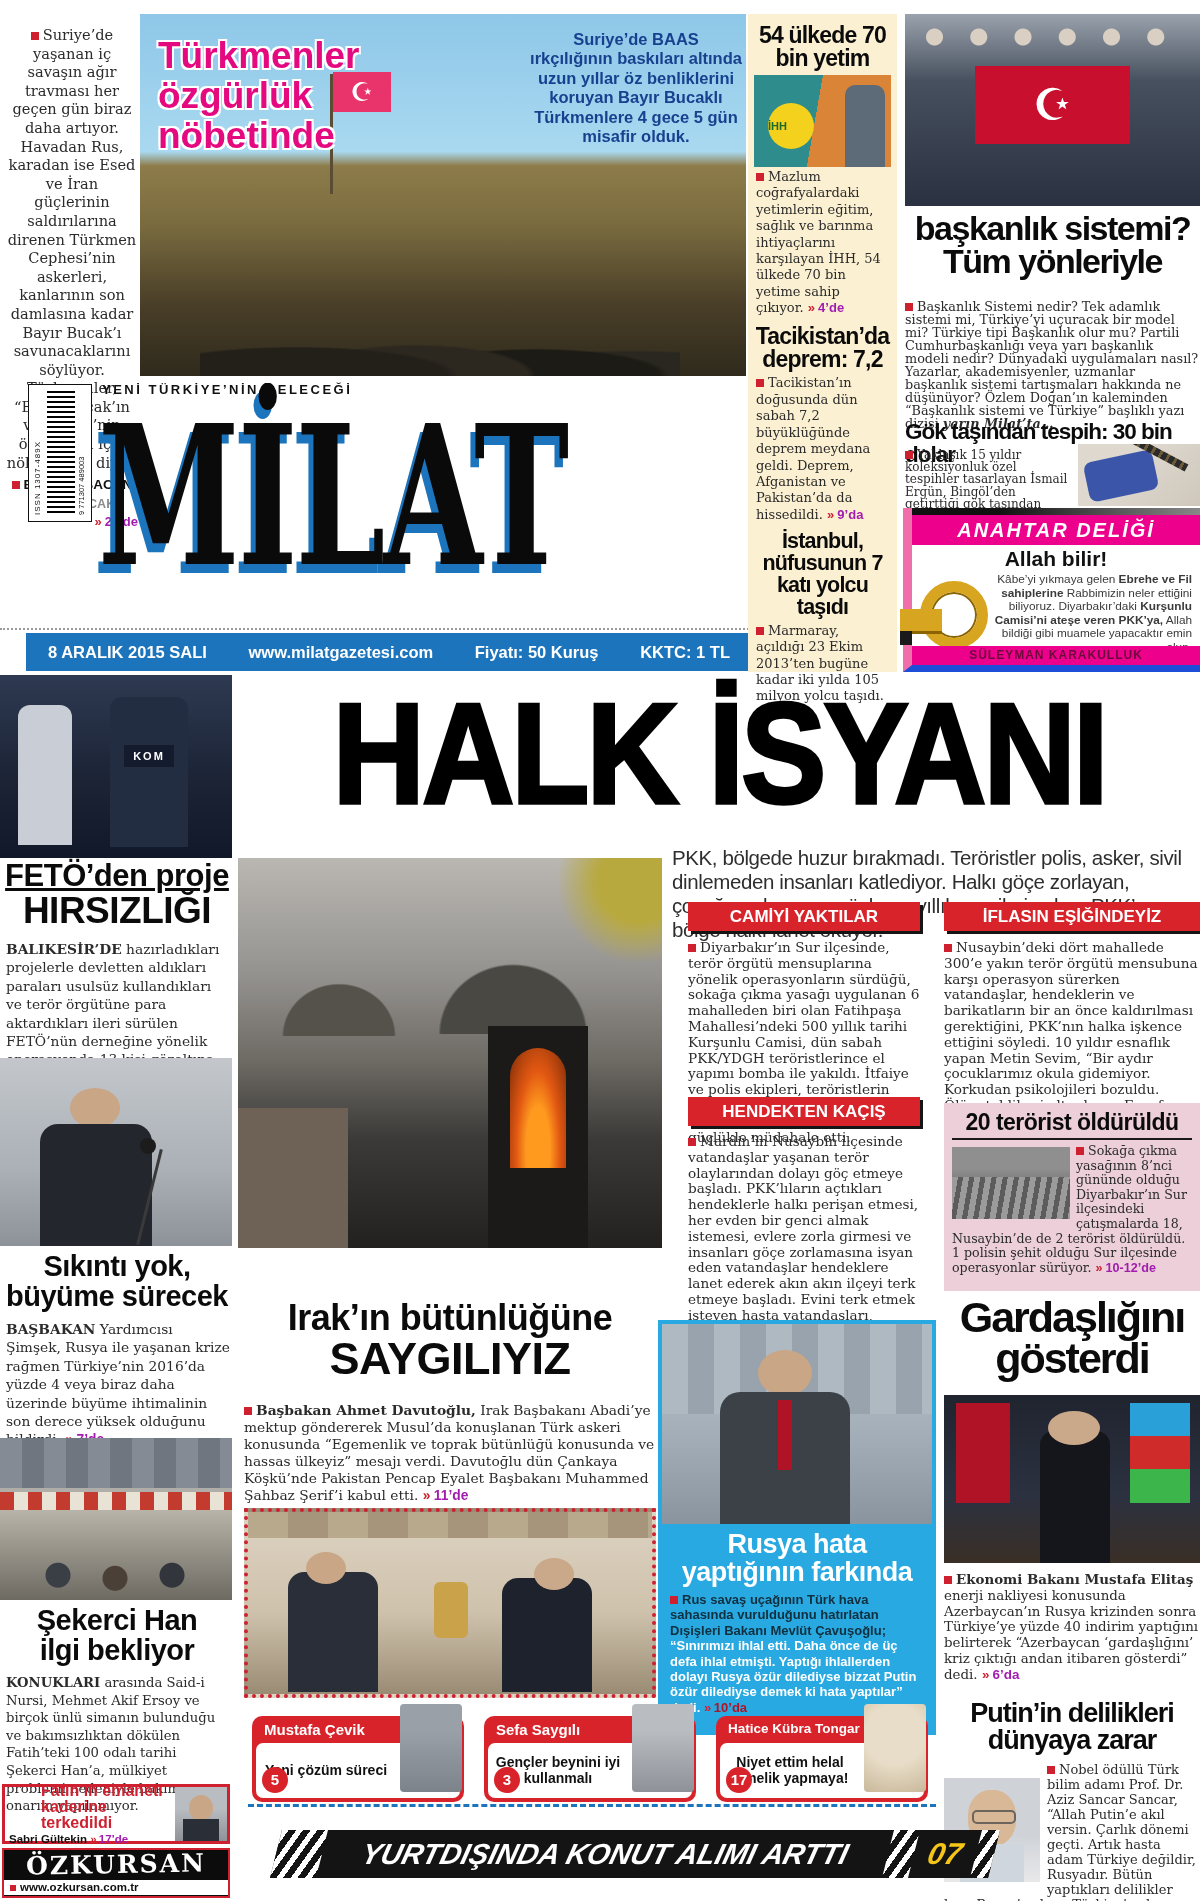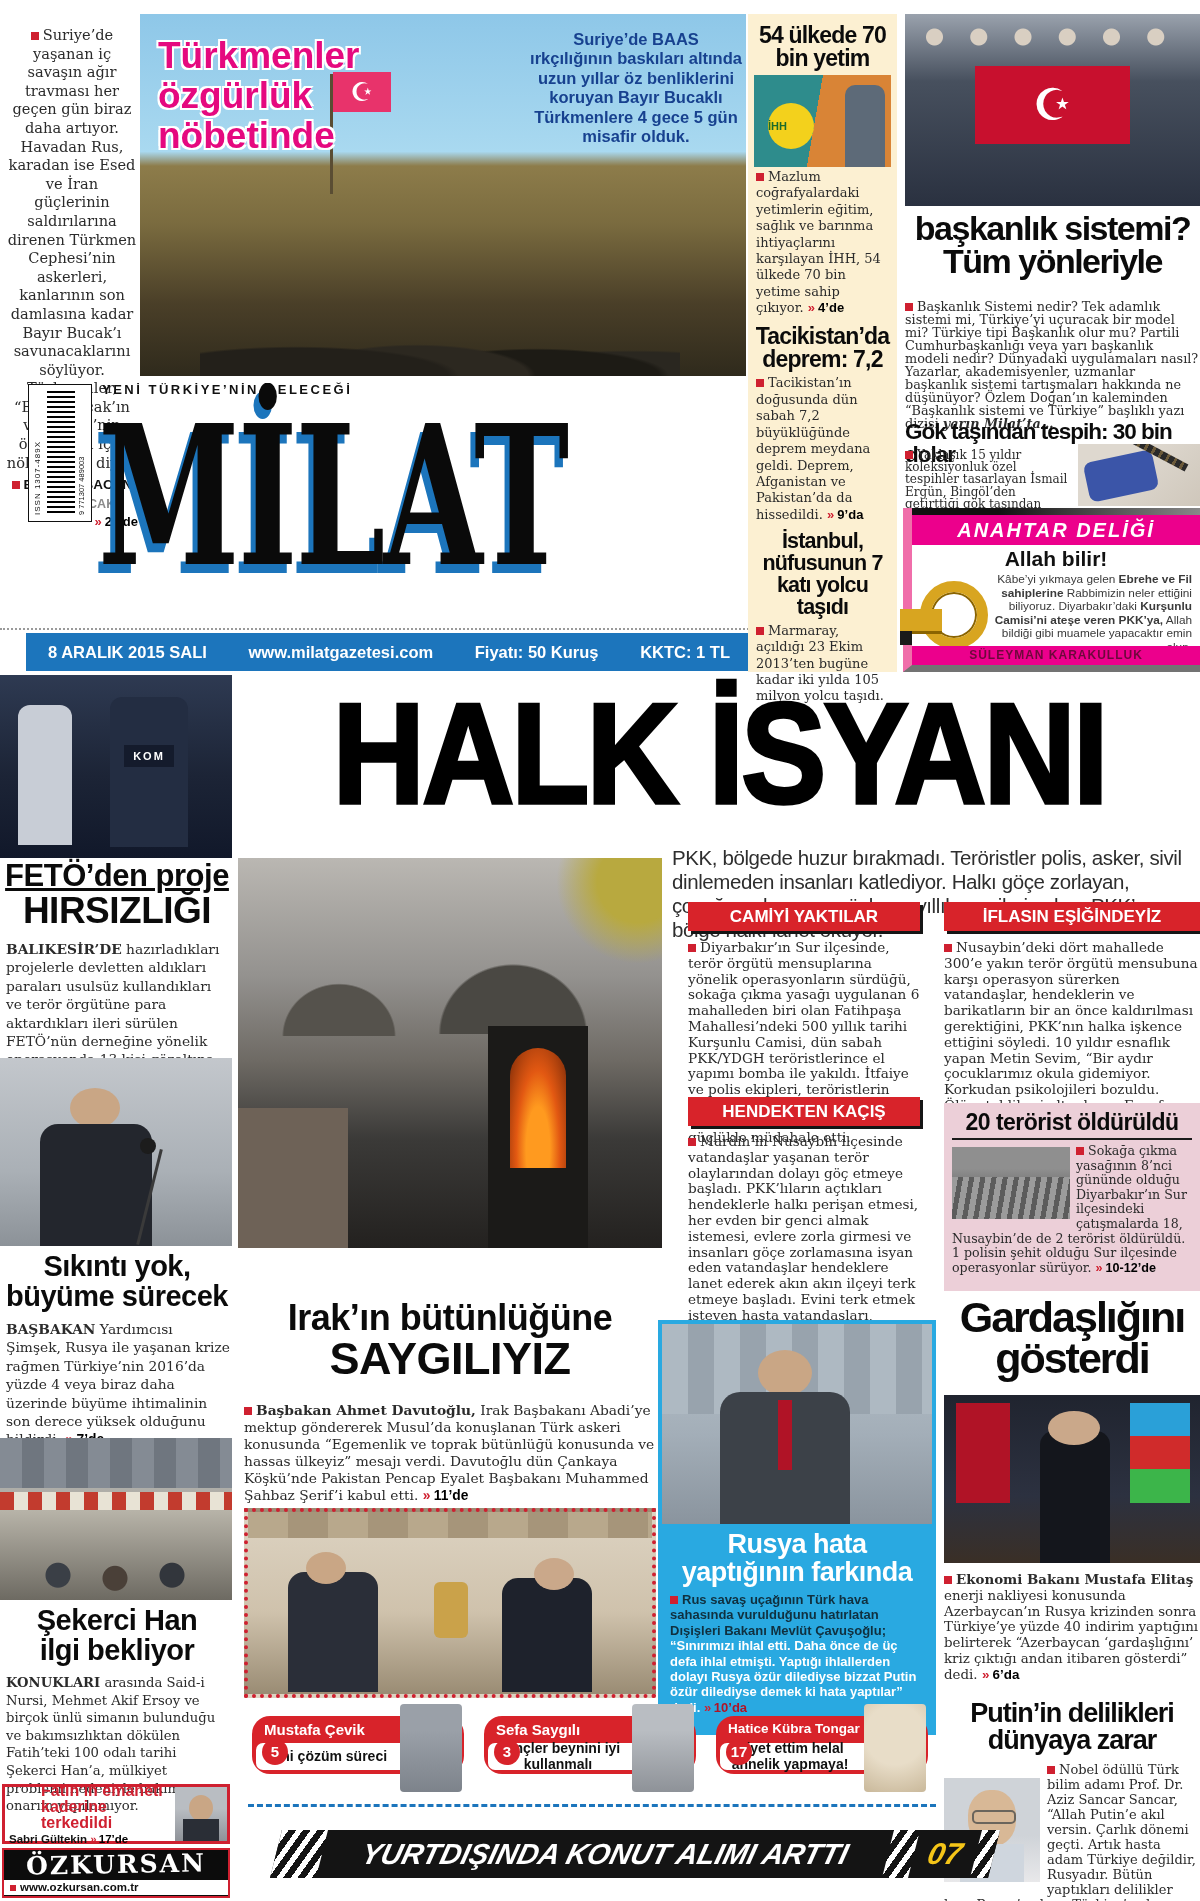--- a/index.html
+++ b/index.html
@@ -3,32 +3,32 @@
 <meta charset="utf-8">
 <style>
   html,body{margin:0;padding:0;background:#e8e8e8;}
   .page{position:relative;width:1200px;height:1901px;margin:0 auto;background:#fff;overflow:hidden;
         font-family:"Liberation Sans",sans-serif;color:#111;}
   .abs{position:absolute;}
   .serif{font-family:"DejaVu Serif",serif;color:#2b2b2b;}
   .hl{font-family:"Liberation Sans",sans-serif;font-weight:bold;color:#0b0b0b;text-align:center;letter-spacing:-0.5px;}
   .sq-sm{display:inline-block;width:8px;height:8px;background:#cf2030;margin-right:4px;}
   .arrow{color:#cf2030;font-weight:bold;font-family:"Liberation Sans",sans-serif;letter-spacing:-1px;}
-  .ref{color:#000000;font-weight:bold;font-family:"Liberation Sans",sans-serif;}
+  .ref{color:#a21caf;font-weight:bold;font-family:"Liberation Sans",sans-serif;}
   .redbar{background:#d8232a;color:#fff;font-family:"Liberation Sans",sans-serif;font-weight:bold;
           text-align:center;font-size:17px;line-height:29px;box-shadow:3px 3px 0 #151515;letter-spacing:0;}
   .ph{position:absolute;overflow:hidden;}
   .dotline{border-top:2px dotted #9a9a9a;}
   .cream{background:#fcf0d2;}
   .cream h3{font-family:"Liberation Sans",sans-serif;font-weight:bold;text-align:center;color:#0b0b0b;
             margin:6px 2px 4px;line-height:1.02;letter-spacing:-0.8px;}
   .cream p{font-size:13px;line-height:16.4px;margin:2px 6px 8px;}
   .badge{display:inline-block;background:#d8232a;color:#fff;border-radius:50%;width:26px;height:26px;
          line-height:26px;text-align:center;font-weight:bold;font-size:15px;}
-  .card{position:absolute;width:212px;height:58px;background:#d8232a;border-radius:18px;}
+  .card{position:absolute;width:212px;height:86px;background:#d8232a;border-radius:10px;}
   .card .cname{color:#fff;font-weight:bold;font-size:15px;padding:5px 0 3px 12px;}
   .card .cbody{position:absolute;left:4px;right:4px;bottom:4px;top:27px;background:#fff;border-radius:7px;
                display:flex;align-items:center;}
   .card .ctopic{flex:1;font-weight:bold;font-size:14px;line-height:1.1;text-align:center;padding-right:64px;color:#111;}
   .card .cphoto{position:absolute;right:2px;top:-12px;width:62px;height:88px;border-radius:4px;}
   .stripes{background:repeating-linear-gradient(115deg,#fff 0 6px,#141414 6px 13px);}
   .keyring{position:absolute;left:6px;top:6px;width:46px;height:46px;border:11px solid #d8a520;border-radius:50%;
            box-shadow:inset 0 0 0 2px #8a6400;}
   .keystem{position:absolute;left:-14px;top:34px;width:42px;height:22px;background:#d8a520;box-shadow:0 3px 0 #8a6400;}
   .keytooth{position:absolute;left:-14px;top:56px;width:12px;height:14px;background:#1a1a1a;}
@@ -113,21 +113,21 @@
   <div class="abs serif" style="left:905px;top:449px;width:168px;font-size:12px;line-height:12.2px;">
     <span class="sq-sm"></span><span>Yaklaşık 15 yıldır koleksiyonluk özel tespihler tasarlayan İsmail Ergün, Bingöl’den getirttiği gök taşından yaptığı tespihleri 30 bin dolara satıyor.</span>
     <span class="arrow">»</span> <span class="ref">4’te</span>
   </div>
   <div class="ph" style="left:1078px;top:444px;width:122px;height:62px;background:linear-gradient(135deg,#ded8cf 0 40%,#cfc7bb 100%);">
     <div class="abs" style="left:8px;top:12px;width:70px;height:40px;background:#3b55a8;border-radius:8px;transform:rotate(-12deg);"></div>
     <div class="abs" style="left:52px;top:6px;width:60px;height:8px;background:repeating-linear-gradient(90deg,#2a2a2a 0 5px,#6b5a3a 5px 8px);transform:rotate(28deg);"></div>
   </div>
 
   <div class="abs" style="left:903px;top:508px;width:297px;height:164px;background:#fff;
-       border-left:9px solid #f06eaa;border-right:9px solid #c9README006f;border-right-color:#c9006f;border-bottom:7px solid #737373;box-sizing:border-box;">
+       border-left:9px solid #f06eaa;border-right:9px solid #c9README006f;border-right-color:#c9006f;border-bottom:7px solid #1d4ed8;box-sizing:border-box;">
     <div style="height:7px;background:linear-gradient(90deg,#111 0 30%,#888 100%);"></div>
     <div style="height:30px;background:#ec008c;color:#fff;font-weight:bold;font-style:italic;font-size:20px;
          text-align:center;line-height:30px;letter-spacing:2px;">ANAHTAR DELİĞİ</div>
     <div style="text-align:center;font-weight:bold;font-size:21px;margin-top:2px;">Allah bilir!</div>
     <div style="position:relative;padding:2px 8px 0 64px;text-align:right;font-size:11.8px;line-height:13.6px;color:#3a3a3a;">
       <div class="abs" style="left:2px;top:4px;width:62px;height:72px;">
         <div class="keyring"></div>
           <div class="keystem"></div>
           <div class="keytooth"></div>
       </div>

